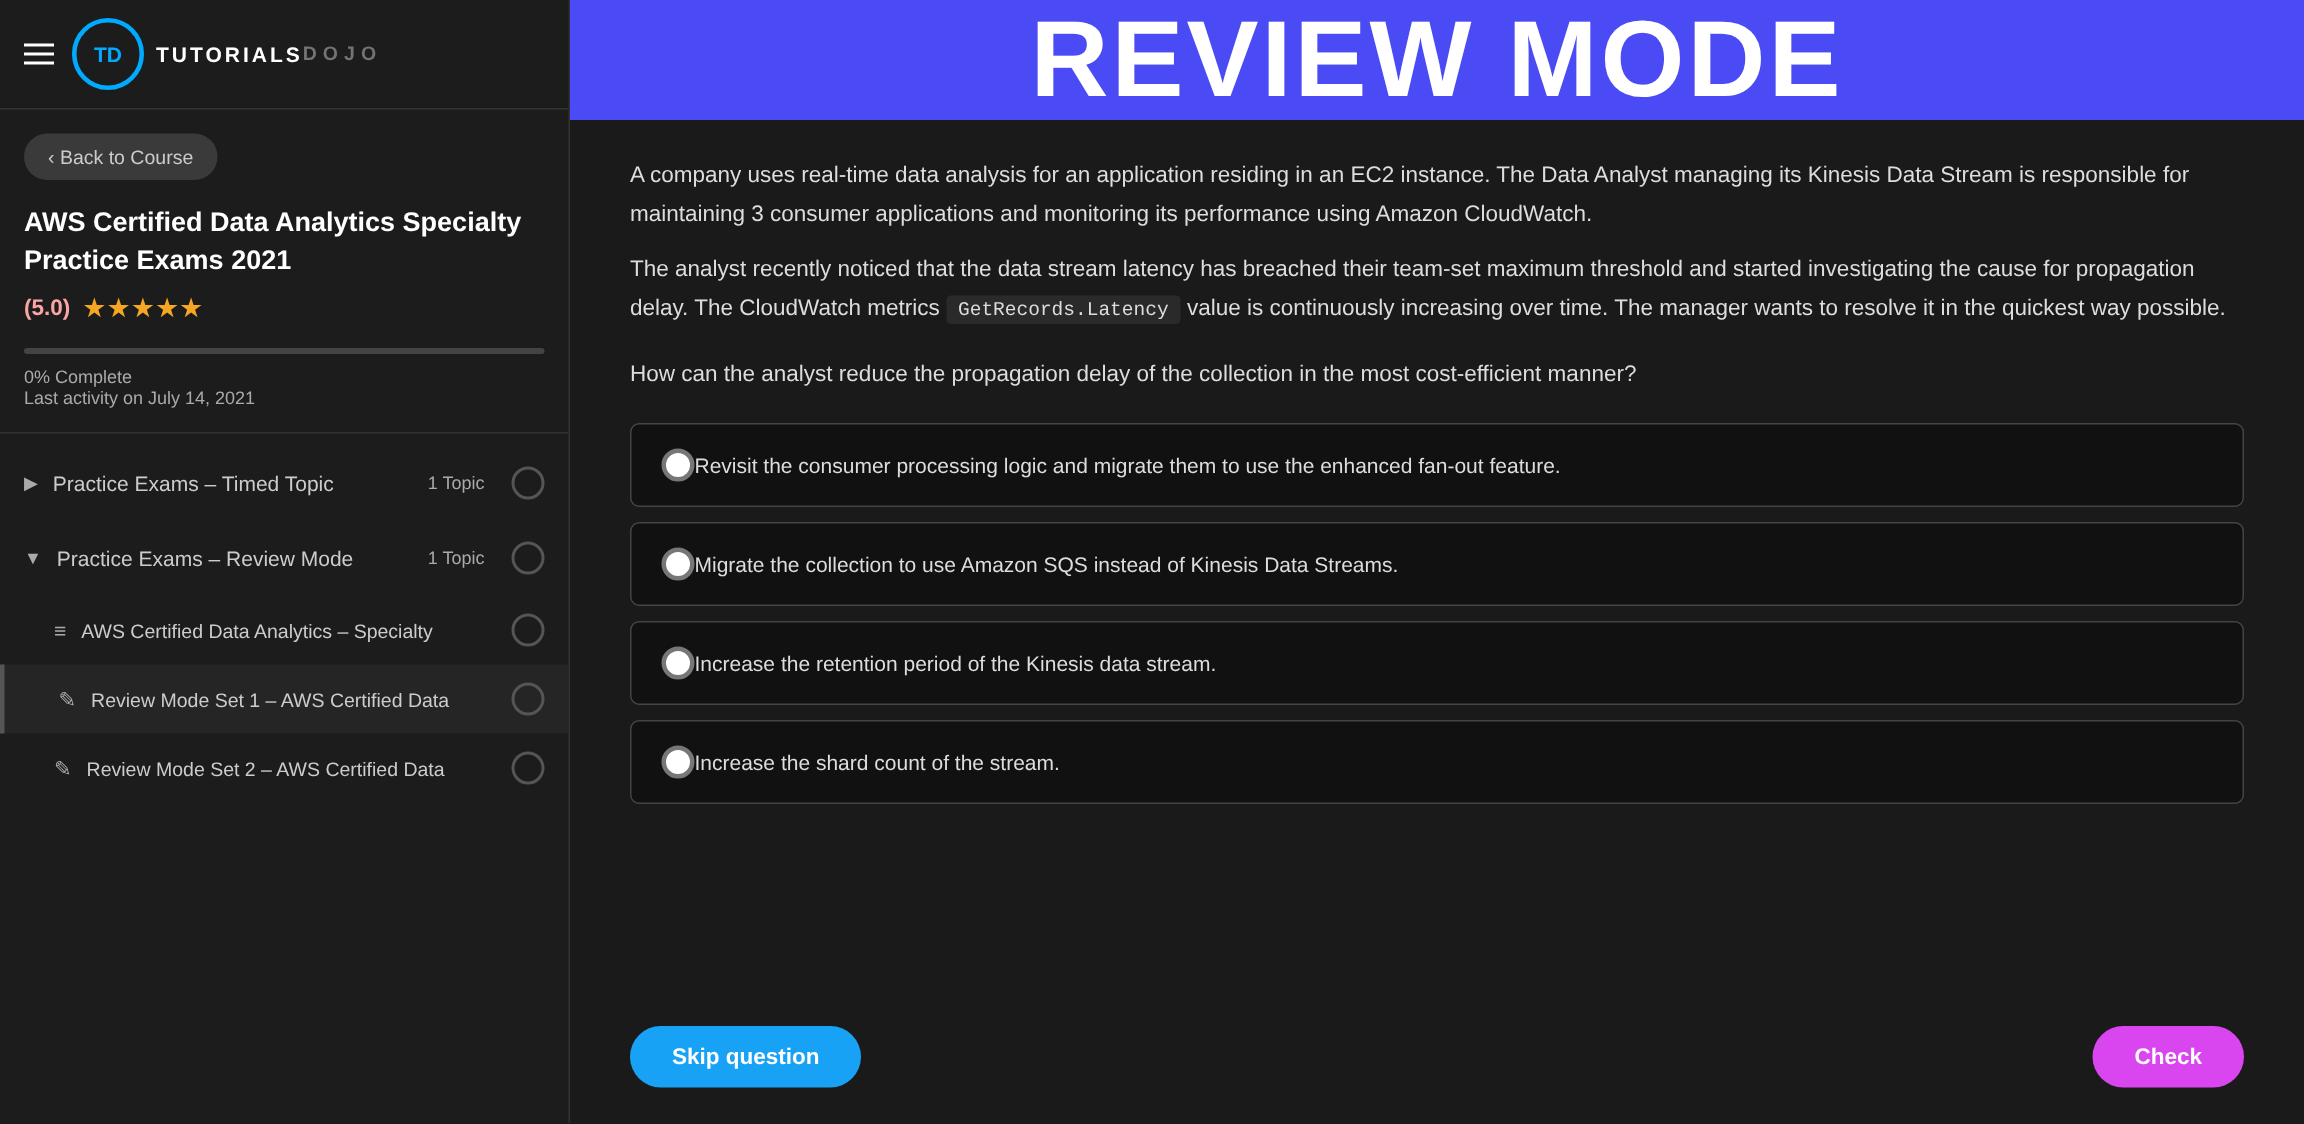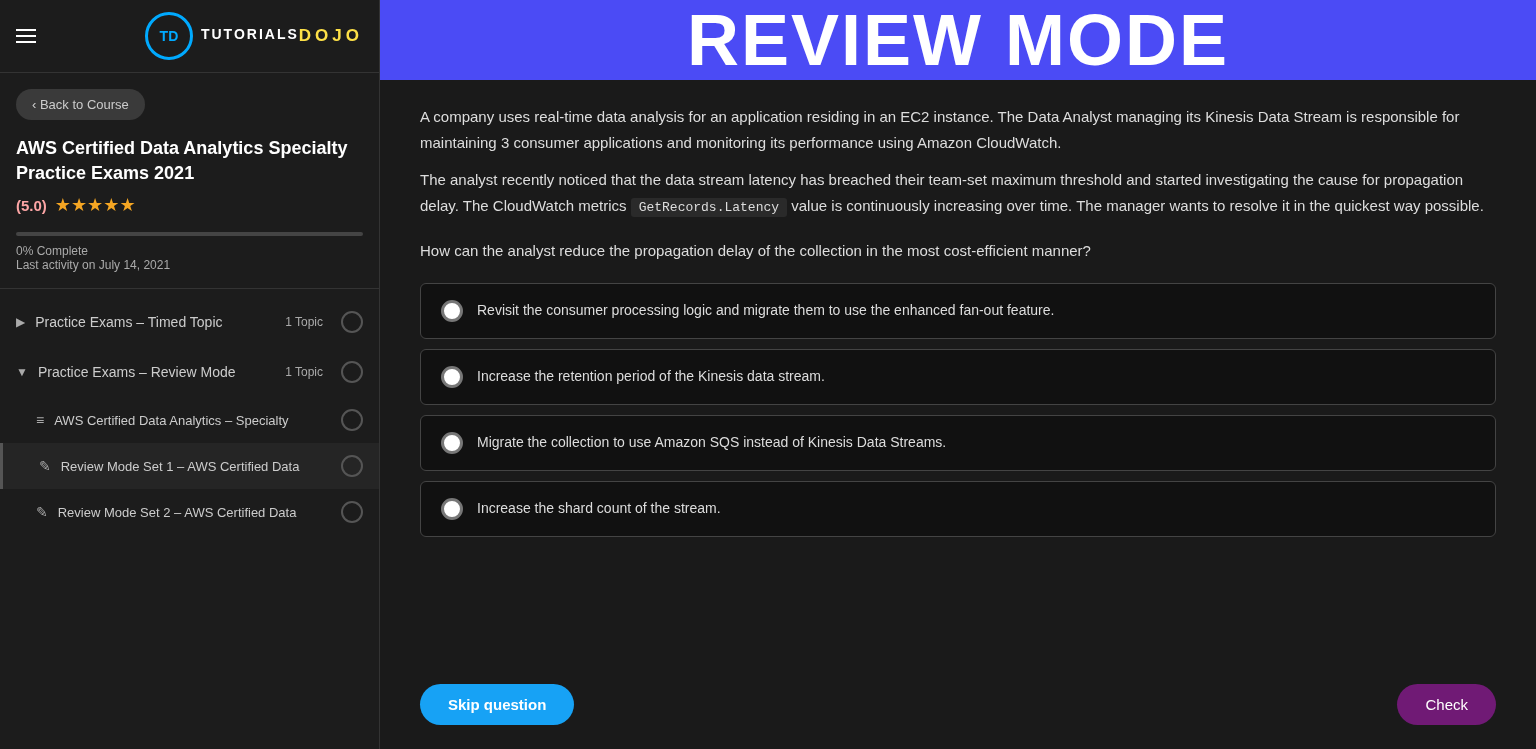--- a/index.html
+++ b/index.html
@@ -19,21 +19,20 @@
     .sidebar::-webkit-scrollbar { width: 4px; }
     .sidebar::-webkit-scrollbar-track { background: #1c1c1c; }
     .sidebar::-webkit-scrollbar-thumb { background: #444; }
 
     .sidebar-header {
       display: flex;
       align-items: center;
       padding: 12px 16px;
       background: #1c1c1c;
       border-bottom: 1px solid #333;
-      justify-content: space-between;
     }
     .hamburger-icon {
       cursor: pointer;
       margin-right: 12px;
       display: flex;
       flex-direction: column;
       gap: 4px;
     }
     .hamburger-icon span {
       display: block;
@@ -67,24 +66,24 @@
       flex-direction: row;
       line-height: 1.2;
     }
     .logo-tutorials {
       font-size: 14px;
       font-weight: 700;
       letter-spacing: 2px;
       color: #fff;
     }
     .logo-dojo {
-      font-size: 17px;
+      font-size: 13px;
       font-weight: 700;
       letter-spacing: 4px;
-      color: #fde047;
+      color: #737373;
     }
 
     .back-button {
       margin: 16px;
       padding: 8px 16px;
       background: #3a3a3a;
       border: none;
       border-radius: 20px;
       color: #ccc;
       cursor: pointer;
@@ -225,21 +224,20 @@
       gap: 10px;
       margin-bottom: 30px;
     }
     .answer-option {
       display: flex;
       align-items: center;
       padding: 16px 20px;
       border: 1px solid #444;
       border-radius: 6px;
       cursor: pointer;
-      gap: 14px;
       background: #111;
       transition: background 0.15s;
     }
     .radio-circle {
       width: 22px;
       height: 22px;
       border-radius: 50%;
       border: 3px solid #777;
       background: #fff;
       flex-shrink: 0;
@@ -264,26 +262,26 @@
       background: #17a2f5;
       color: #fff;
       border: none;
       border-radius: 25px;
       font-size: 15px;
       font-weight: 600;
       cursor: pointer;
     }
     .check-button {
       padding: 12px 28px;
-      background: #701a75;
+      background: #d946ef;
       color: #fff;
       border: none;
       border-radius: 25px;
       font-size: 15px;
-      font-weight: 400;
+      font-weight: 700;
       cursor: pointer;
     }
   </style>
 </head>
 <body>
 
 <div class="sidebar">
 
   <div class="sidebar-header">
     <div class="hamburger-icon">
@@ -383,28 +381,28 @@
         <div class="radio-circle">
           
         </div>
         <span class="option-text">Revisit the consumer processing logic and migrate them to use the enhanced fan-out feature.</span>
       </div>
 
       <div class="answer-option">
         <div class="radio-circle">
           
         </div>
-        <span class="option-text">Increase the retention period of the Kinesis data stream.</span>
+        <span class="option-text">Migrate the collection to use Amazon SQS instead of Kinesis Data Streams.</span>
       </div>
 
       <div class="answer-option">
         <div class="radio-circle">
           
         </div>
-        <span class="option-text">Migrate the collection to use Amazon SQS instead of Kinesis Data Streams.</span>
+        <span class="option-text">Increase the retention period of the Kinesis data stream.</span>
       </div>
 
       <div class="answer-option">
         <div class="radio-circle">
           
         </div>
         <span class="option-text">Increase the shard count of the stream.</span>
       </div>
 
     </div>

